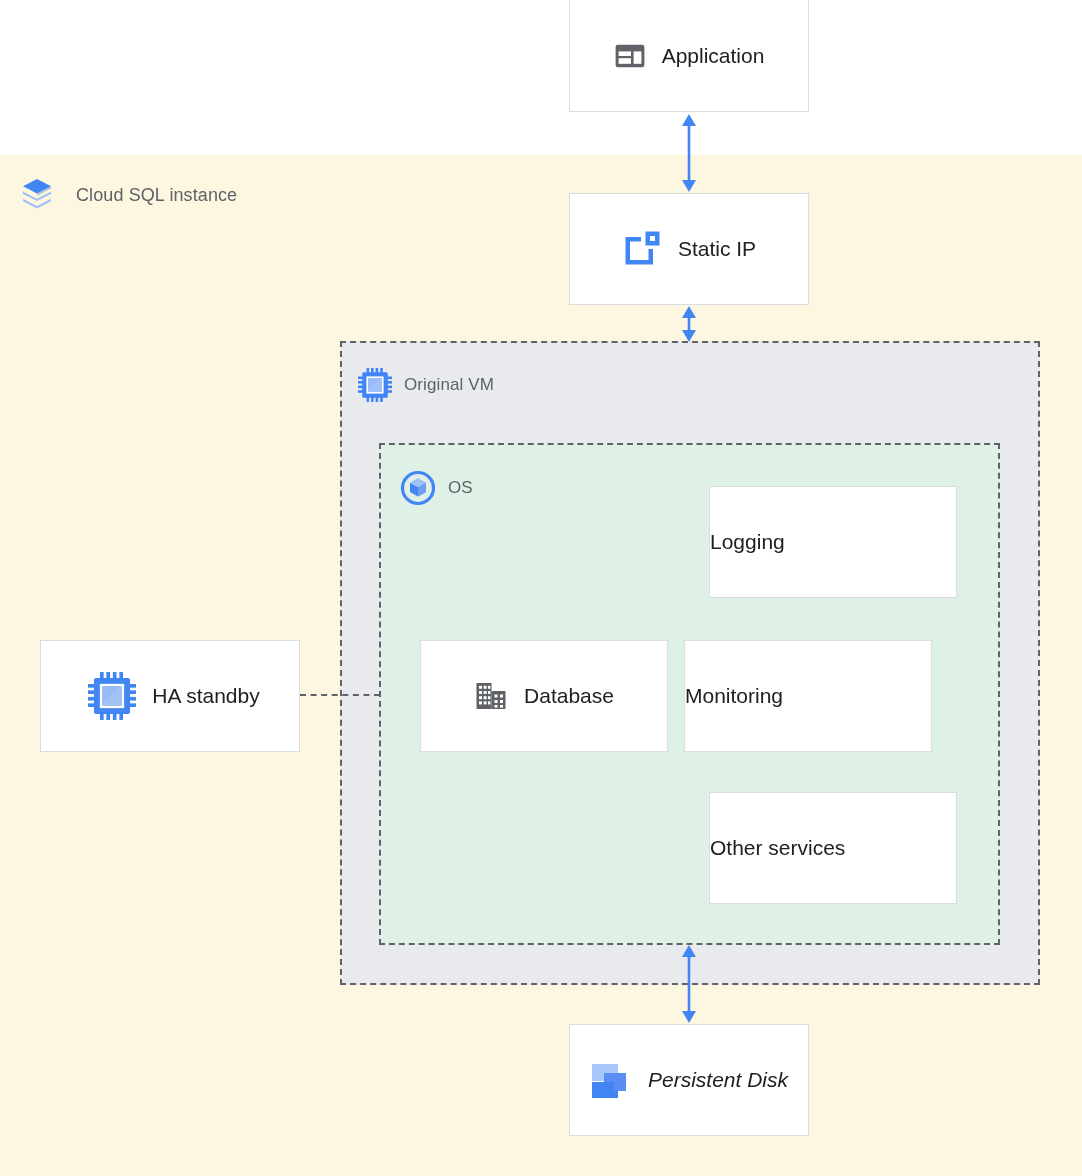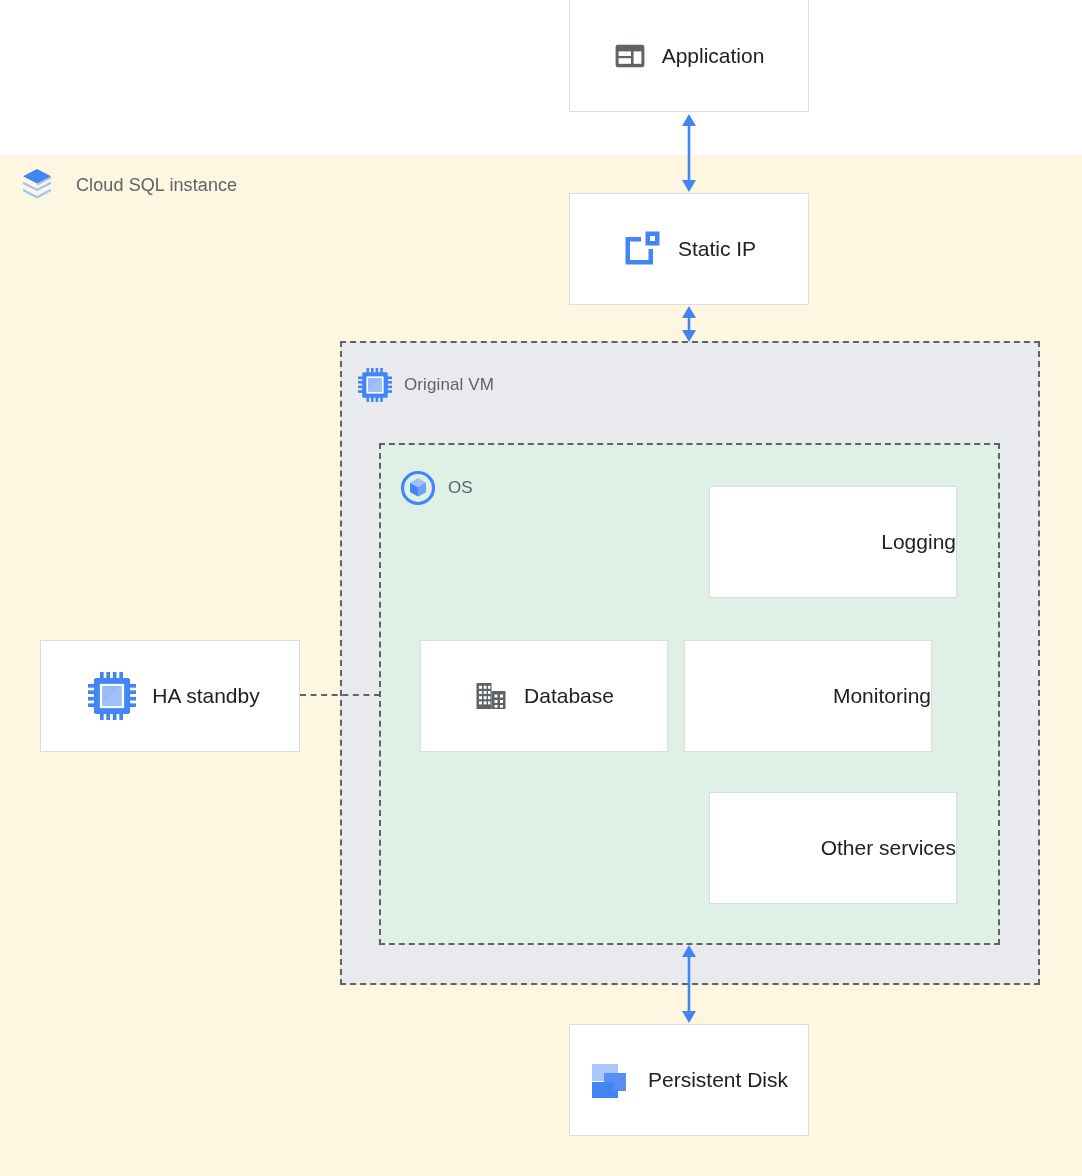--- a/index.html
+++ b/index.html
@@ -34,21 +34,21 @@
     display: flex;
     align-items: center;
     gap: 12px;
   }
   .zone-label .zone-text {
     font-size: 18px;
     color: #5f6368;
     letter-spacing: 0.1px;
     white-space: nowrap;
   }
-  .cloudsql-label { left: 22px; top: 168px; gap: 24px; }
+  .cloudsql-label { left: 22px; top: 178px; gap: 24px; }
 
   
   .zone-vm {
     position: absolute;
     left: 340px;
     top: 341px;
     width: 700px;
     height: 644px;
     background: #e8eaed;
     border: 2px dashed #5f6368;
@@ -80,32 +80,32 @@
     display: flex;
     align-items: center;
     justify-content: center;
     gap: 16px;
   }
   .node .node-label {
     font-size: 21px;
     color: #202124;
     line-height: 1.22;
   }
-  .node.text-only { justify-content: flex-end; padding-left: 29px; }
+  .node.text-only { justify-content: flex-start; }
 
   .node-application   { left: 569px; top: -1px;   width: 240px; height: 113px; }
   .node-staticip      { left: 569px; top: 193px;  width: 240px; height: 112px; }
   .node-logging       { left: 709px; top: 486px;  width: 248px; height: 112px; }
   .node-database      { left: 420px; top: 640px;  width: 248px; height: 112px; }
   .node-monitoring    { left: 684px; top: 640px;  width: 248px; height: 112px; }
   .node-otherservices { left: 709px; top: 792px;  width: 248px; height: 112px; }
   .node-hastandby     { left: 40px;  top: 640px;  width: 260px; height: 112px; padding-left: 8px; }
   .node-persistdisk   { left: 569px; top: 1024px; width: 240px; height: 112px; }
 
-  .node-persistdisk .node-label { text-align: right; }
+  .node-persistdisk .node-label { text-align: right; font-style: italic; }
 
   
   .icon { display: inline-block; flex: 0 0 auto; line-height: 0; }
 
   
   .conn {
     position: absolute;
     line-height: 0;
   }
   .conn-app-staticip  { left: 669px; top: 112px;  width: 40px; height: 82px; }

